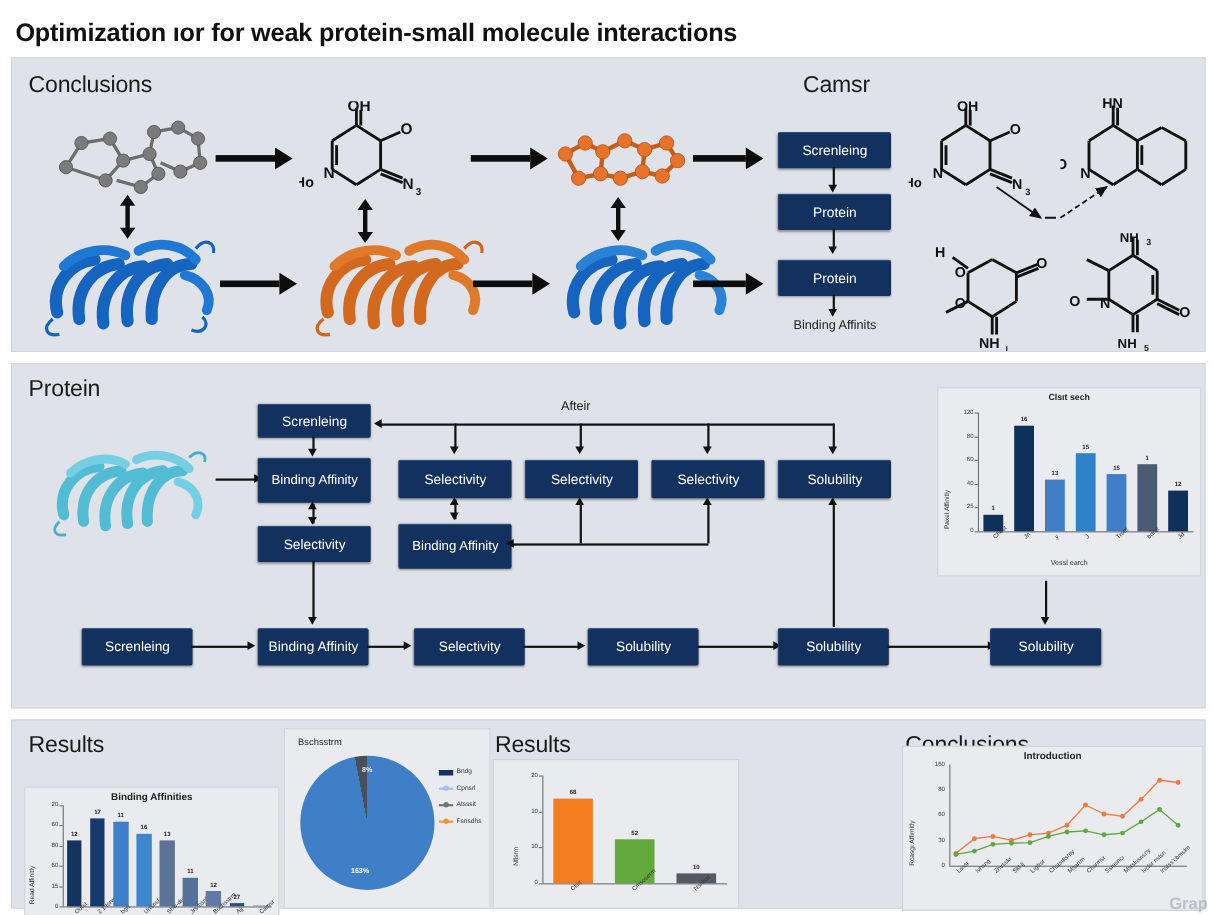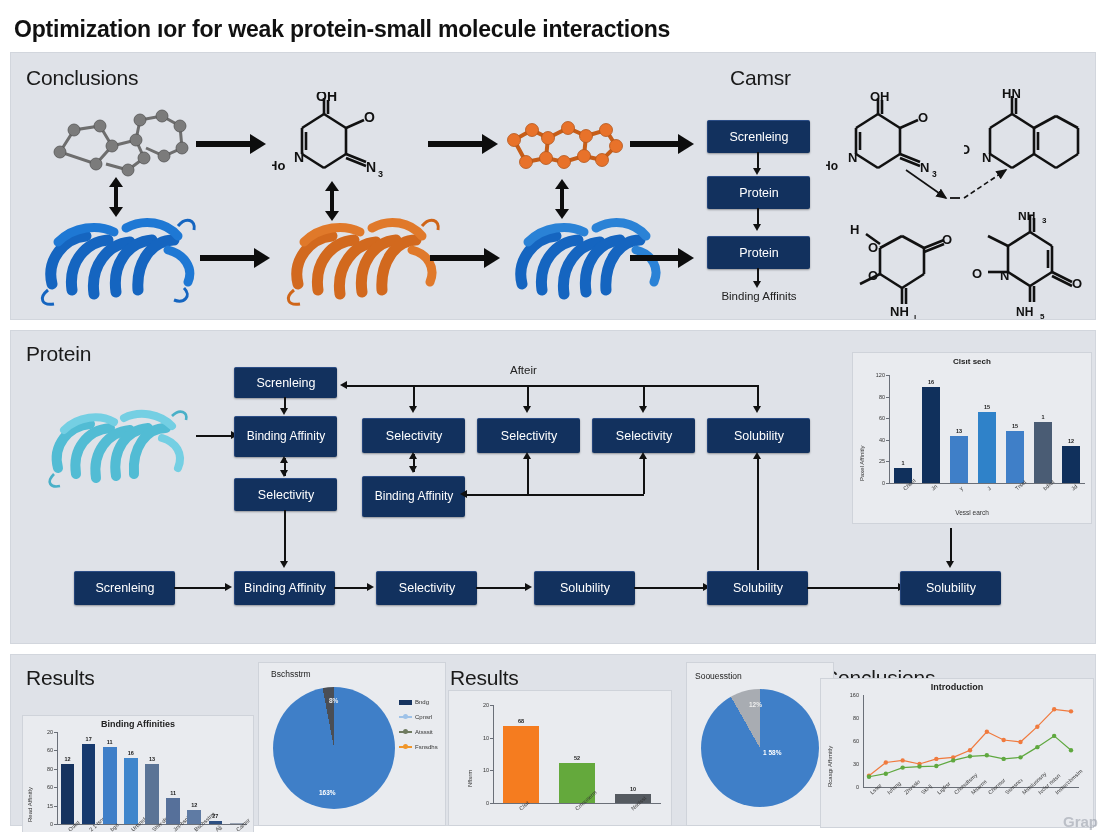--- a/index.html
+++ b/index.html
@@ -633,26 +633,20 @@
         <div class="xlab" style="left: 69.2px; top: 116px;">Clsıt</div>
         <div class="bar" style="left: 110.08px; width: 35.84px; top: 71.5217px; height: 40.4783px; background: rgb(100, 169, 60);"></div>
         <div class="bval" style="left: 100px; width: 56px; top: 63.5217px;">52</div>
         <div class="xlab" style="left: 125.2px; top: 116px;">Cmsoserm</div>
         <div class="bar" style="left: 166.08px; width: 35.84px; top: 103.478px; height: 8.52174px; background: rgb(85, 90, 96);"></div>
         <div class="bval" style="left: 156px; width: 56px; top: 95.4783px;">10</div>
         <div class="xlab" style="left: 181.2px; top: 116px;">Nsnlsst</div>
       </div>
   </div>
 
-  <div class="chart" style="left:686px;top:662px;width:146px;height:162px;background:#e9ebef;">
-    <div class="ctitle" style="top:8px;text-align:left;padding-left:8px;font-size:8.5px;font-weight:400;">Soouesstion</div>
-    <div class="pie" id="pie2" style="left: 14px; top: 26px; width: 118px; height: 118px; background: conic-gradient(rgb(63, 127, 200) 10deg, rgb(63, 127, 200) 330.4deg, rgb(168, 172, 178) 330.4deg, rgb(168, 172, 178) 370deg);"></div>
-    <div class="pie-lbl dark" style="left:62px;top:38px;">12%</div>
-    <div class="pie-lbl" style="left:76px;top:86px;">1 58%</div>
-  </div>
 
   <div class="chart" style="left:820px;top:678px;width:272px;height:148px;background:#e9ebef;">
     <div class="ctitle" style="top:3px;font-size:9px;">Introduction</div>
     <div class="ylab" style="left:6px;top:108px;">Rcasgı Affımitly</div>
     <div class="axis-l" style="left:42px;top:16px;height:92px;"></div>
     <div class="axis-b" style="left:42px;top:108px;width:216px;"></div>
     <div id="c-y">
         <div class="ytick" style="left: 16px; width: 22px; top: 13px;">160</div>
         <div class="ytick" style="left: 16px; width: 22px; top: 36px;">80</div>
         <div class="ytick" style="left: 16px; width: 22px; top: 59px;">60</div>

